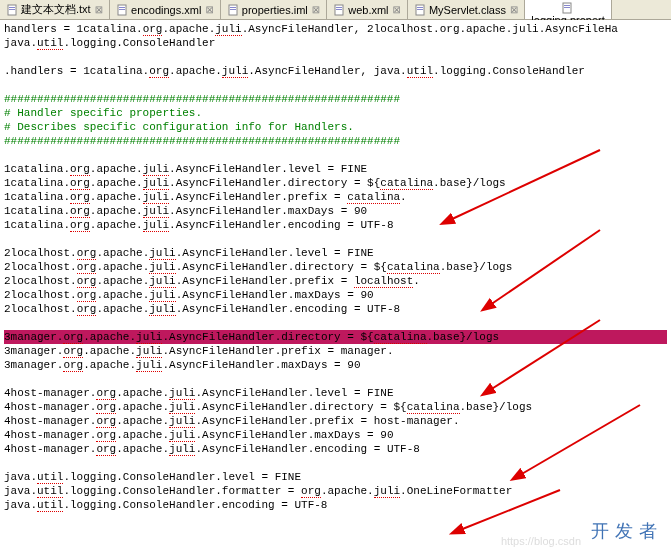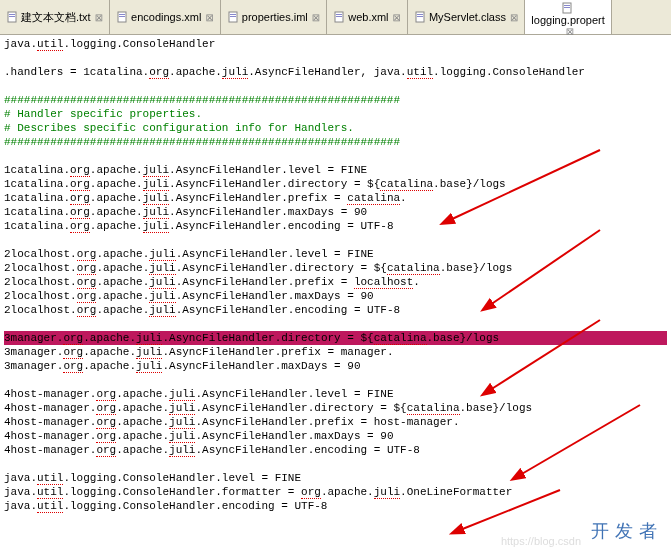--- a/index.html
+++ b/index.html
@@ -9,21 +9,21 @@
       background: #fff;
       overflow: hidden;
       width: 671px;
       height: 551px;
       position: relative;
     }
     .tab-bar {
       display: flex;
       background: #ece9d8;
       border-bottom: 1px solid #aca899;
-      height: 35px;
+      height: 20px;
       font-family: "Microsoft YaHei", sans-serif;
       font-size: 11px;
     }
     .tab {
       display: flex;
       align-items: center;
       padding: 2px 6px;
       border-right: 1px solid #aca899;
       background: #ece9d8;
       cursor: pointer;
@@ -151,20 +151,21 @@
       <span class="tab-icon"><svg viewBox="0 0 12 12">
           <rect x="2" y="1" width="8" height="10" fill="#fff" stroke="#888"></rect>
           <rect x="3" y="3" width="6" height="1" fill="#88c"></rect>
           <rect x="3" y="5" width="6" height="1" fill="#88c"></rect>
         </svg></span>
       <span>logging.propert</span>
       <span class="close-x">⊠</span>
     </div>
   </div>
 <div class="editor">
+    <div class="line">handlers = 1catalina.<span class="squiggle"><span class="squiggle">org</span></span>.apache.<span class="squiggle"><span class="squiggle">juli</span></span>.AsyncFileHandler, 2localhost.org.apache.juli.AsyncFileHa</div>
     <div class="line">java.<span class="squiggle">util</span>.logging.ConsoleHandler</div>
     <div class="line">&nbsp;</div>
     <div class="line">.handlers = 1catalina.<span class="squiggle">org</span>.apache.<span class="squiggle">juli</span>.AsyncFileHandler, java.<span class="squiggle">util</span>.logging.ConsoleHandler</div>
     <div class="line">&nbsp;</div>
     <div class="line comment">############################################################</div>
     <div class="line comment"># Handler specific properties.</div>
     <div class="line comment"># Describes specific configuration info for Handlers.</div>
     <div class="line comment">############################################################</div>
     <div class="line">&nbsp;</div>
     <div class="line">1catalina.<span class="squiggle">org</span>.apache.<span class="squiggle">juli</span>.AsyncFileHandler.level = FINE</div>

